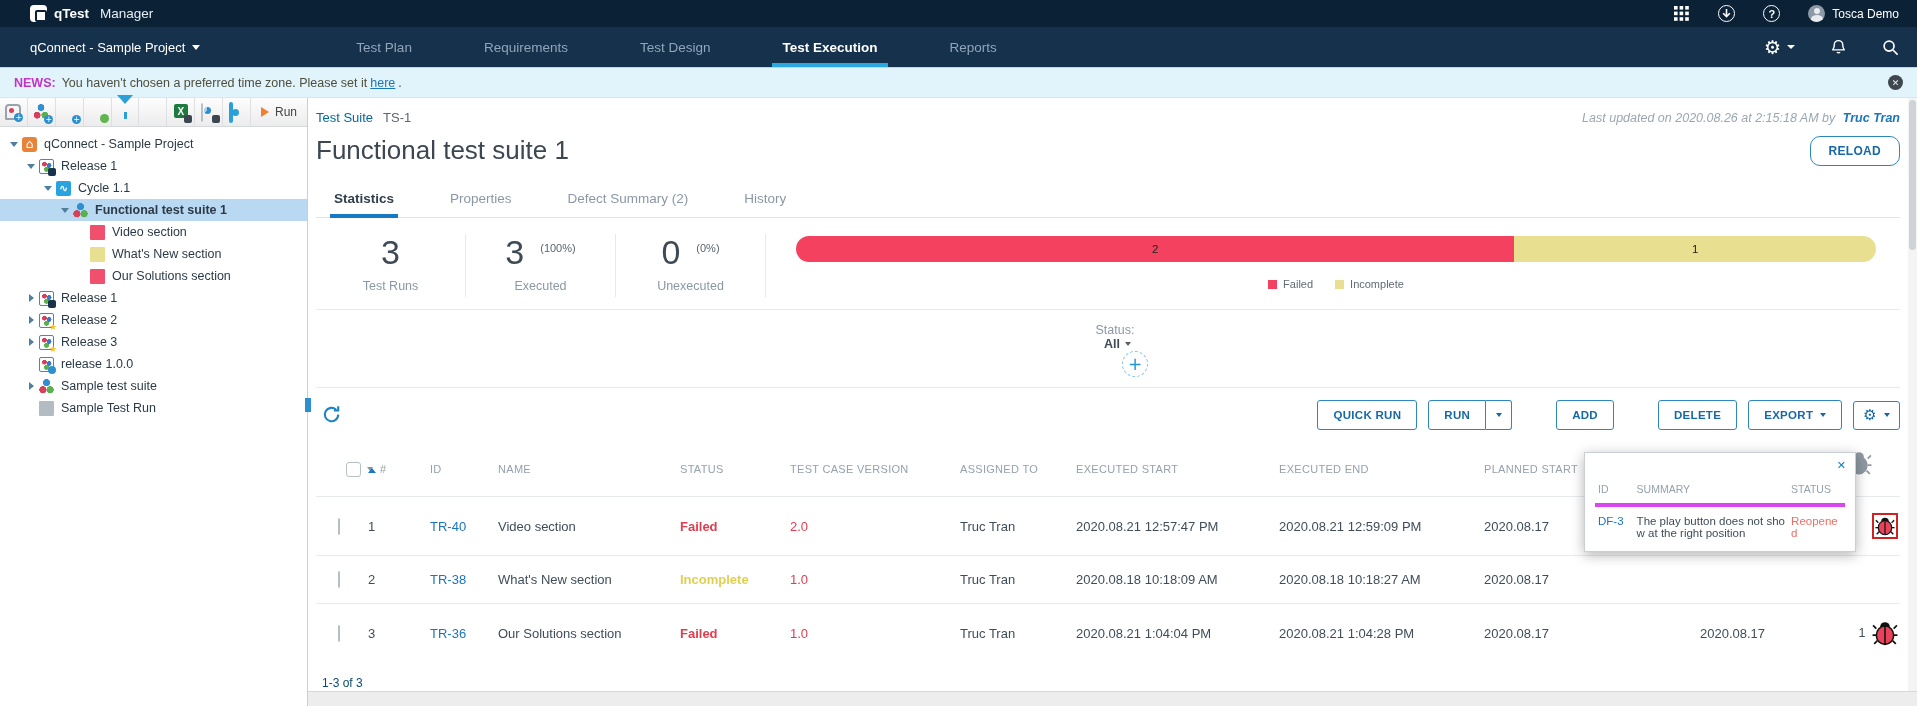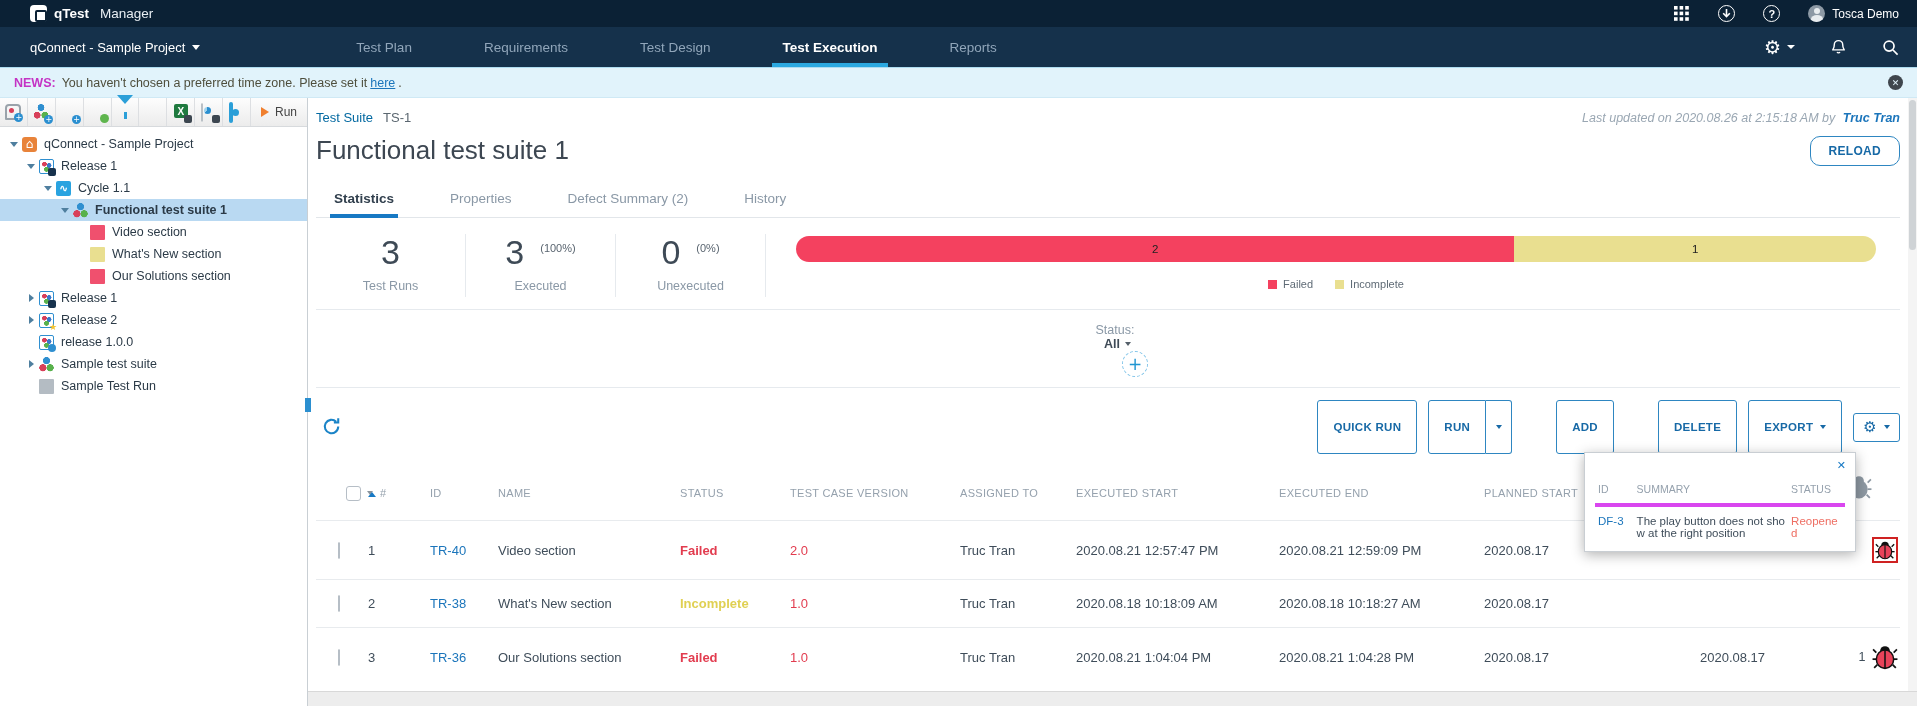--- a/index.html
+++ b/index.html
@@ -150,21 +150,21 @@
   .f-val { color:#3e4a56; font-size:12.5px; font-weight:bold; margin-left:5px; display:flex; align-items:center; gap:5px; cursor:pointer; }
   .f-val .caret-down { border-top-color:#55606a; border-top-width:4px; border-left-width:3.5px; border-right-width:3.5px; }
   .add-status { width:26px; height:26px; margin-left:40px; border:1px dashed #7fc3e8; border-radius:50%;
     color:#2196d1; font-size:17px; display:flex; align-items:center; justify-content:center; cursor:pointer; }
   .add-status::before { content:"+"; font-family:"DejaVu Sans",sans-serif; }
 
   .actions-row { display:flex; align-items:center; padding:12px 0 10px 6px; }
   .refresh { width:20px; height:20px; cursor:pointer; }
   .act-buttons { margin-left:auto; display:flex; align-items:center; }
   .btn { border:1px solid #2e86c1; border-radius:3px; background:#fff; color:#1769a6; font-weight:bold;
-    font-size:11.5px; padding:20px 15px; margin-left:11px; cursor:pointer; letter-spacing:.3px; display:flex; align-items:center; gap:7px; }
+    font-size:11.5px; padding:8px 15px; margin-left:11px; cursor:pointer; letter-spacing:.3px; display:flex; align-items:center; gap:7px; }
   .btn .caret-down { border-top-color:#1769a6; border-top-width:4px; border-left-width:3.5px; border-right-width:3.5px; }
   .btn-group { display:flex; margin-left:11px; }
   .btn-group .btn { margin-left:0; border-radius:3px 0 0 3px; }
   .btn-caret-seg { border:1px solid #2e86c1; border-left:none; border-radius:0 3px 3px 0; background:#fff;
     width:26px; display:flex; align-items:center; justify-content:center; cursor:pointer; }
   .btn-caret-seg .caret-down { border-top-color:#1769a6; border-top-width:4px; border-left-width:3.5px; border-right-width:3.5px; }
   .gap-lg { margin-left:44px !important; }
   .btn-gear { padding:6px 9px; }
   .btn-gear .gear-glyph { color:#1769a6; font-size:15px; }
 
@@ -384,20 +384,27 @@
           </span>
         <span class="ti ti-rel bdg-lock"></span>
         <span>Release 1</span>
       </div>
       <div class="tnode" style="padding-left:25px">
         <span class="tarrow">
             <span class="tri-r"></span>
           </span>
         <span class="ti ti-rel bdg-star"></span>
         <span>Release 2</span>
+      </div>
+      <div class="tnode" style="padding-left:25px">
+        <span class="tarrow">
+            <span class="tri-r"></span>
+          </span>
+        <span class="ti ti-rel bdg-star"></span>
+        <span>Release 3</span>
       </div>
       <div class="tnode" style="padding-left:39px">
         <span class="ti ti-rel bdg-gear"></span>
         <span>release 1.0.0</span>
       </div>
       <div class="tnode" style="padding-left:25px">
         <span class="tarrow">
             <span class="tri-r"></span>
           </span>
         <span class="ti ti-suite"></span>

